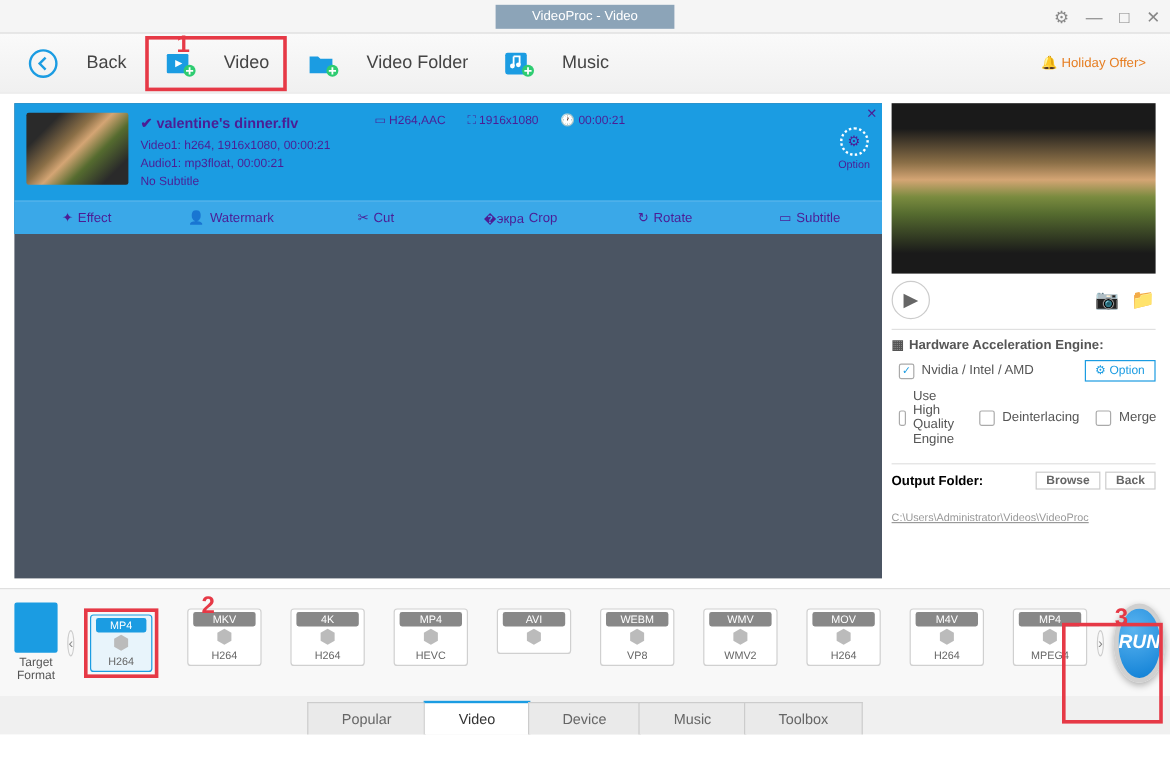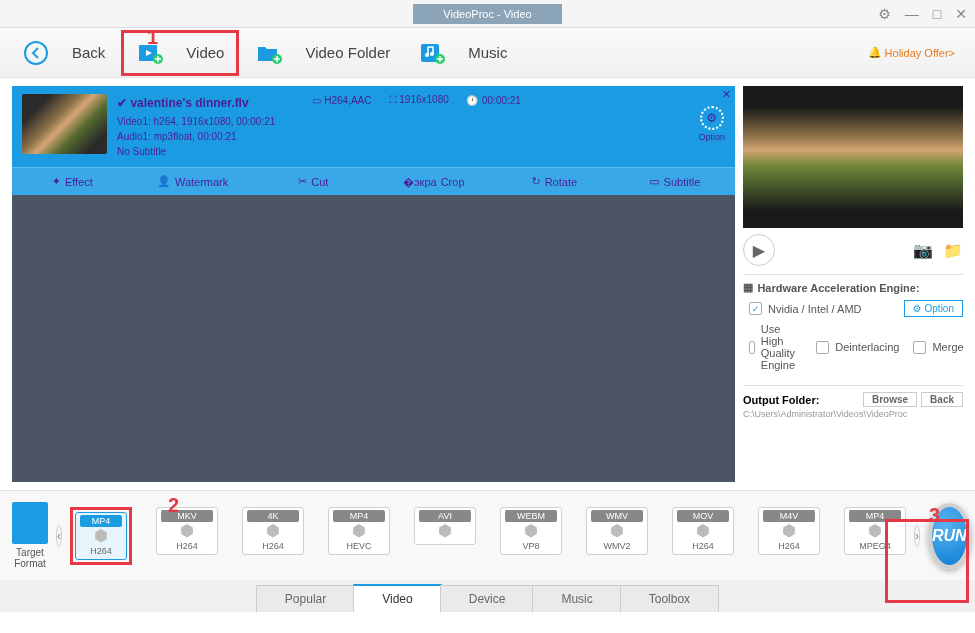--- a/index.html
+++ b/index.html
@@ -42,21 +42,21 @@
 .hw-section { border-top: 1px solid #e0e0e0; padding-top: 6px; font-size: 11px; color: #555; }
 .hw-title { font-weight: bold; font-size: 11px; margin-bottom: 6px; display: flex; align-items: center; gap: 4px; }
 .hw-row { display: flex; align-items: center; gap: 6px; margin-bottom: 6px; padding-left: 6px; }
 .hw-checkbox { width: 13px; height: 13px; border: 1px solid #aaa; border-radius: 2px; display: inline-flex; align-items: center; justify-content: center; font-size: 9px; color: #1b9ce2; }
 .hw-option-btn { border: 1px solid #1b9ce2; color: #1b9ce2; padding: 2px 8px; font-size: 10px; cursor: pointer; display: flex; align-items: center; gap: 3px; margin-left: auto; }
 .hw-grid { display: grid; grid-template-columns: 1fr 1fr 1fr 1fr; gap: 4px 8px; margin-top: 4px; }
 .output-section { border-top: 1px solid #e0e0e0; margin-top: 8px; padding-top: 6px; font-size: 11px; }
 .output-title { font-weight: bold; display: flex; align-items: center; }
 .output-btns { margin-left: auto; display: flex; gap: 4px; }
 .output-btn { border: 1px solid #ccc; padding: 1px 8px; font-size: 10px; color: #666; cursor: pointer; }
-.output-path { font-size: 9px; color: #999; margin-top: 2px; }
+.output-path { font-size: 9px; color: #999; margin-top: 18px; text-decoration: underline; }
 
 .format-strip { height: 90px; display: flex; align-items: center; padding: 0 12px; gap: 8px; background: #f8f8f8; border-top: 1px solid #e0e0e0; }
 .target-format { text-align: center; font-size: 10px; color: #555; }
 .target-format-icon { width: 36px; height: 42px; background: #1b9ce2; margin: 0 auto 3px; border-radius: 2px; position: relative; }
 .nav-arrow { width: 22px; height: 22px; border: 1px solid #ccc; border-radius: 50%; display: flex; align-items: center; justify-content: center; color: #888; cursor: pointer; font-size: 12px; }
 .format-item { width: 62px; text-align: center; cursor: pointer; }
 .format-item.selected { border: 3px solid #e63946; padding: 2px; }
 .format-card { border: 1px solid #d0d0d0; border-radius: 3px; padding: 2px 0; background: #fff; }
 .format-item.selected .format-card { border-color: #1b9ce2; background: #e8f4fb; }
 .format-top { font-size: 9px; background: #888; color: #fff; padding: 1px 0; margin: 0 4px; border-radius: 2px; }

